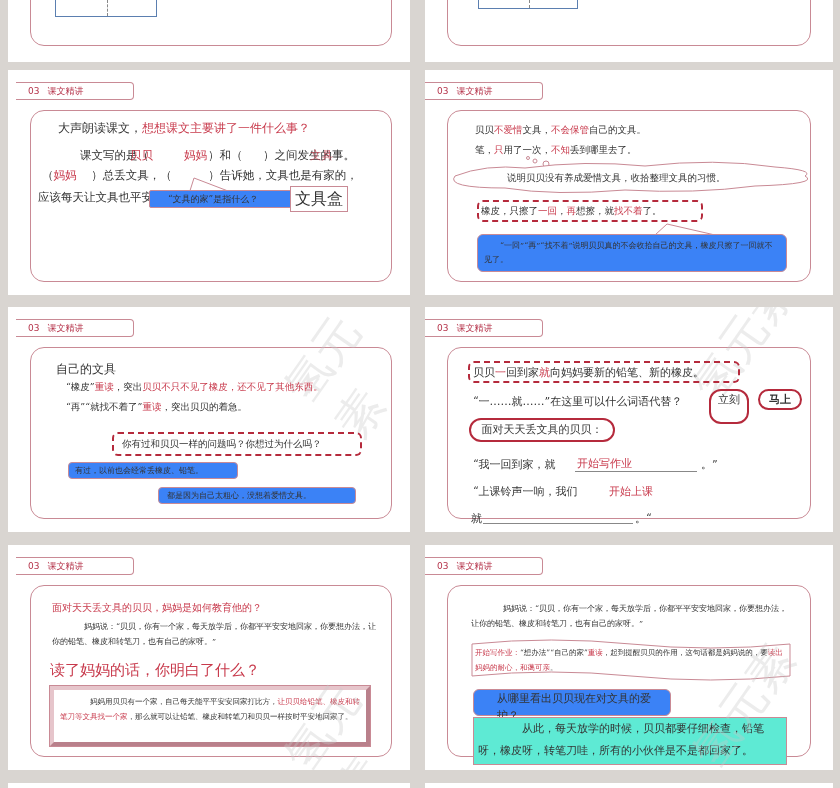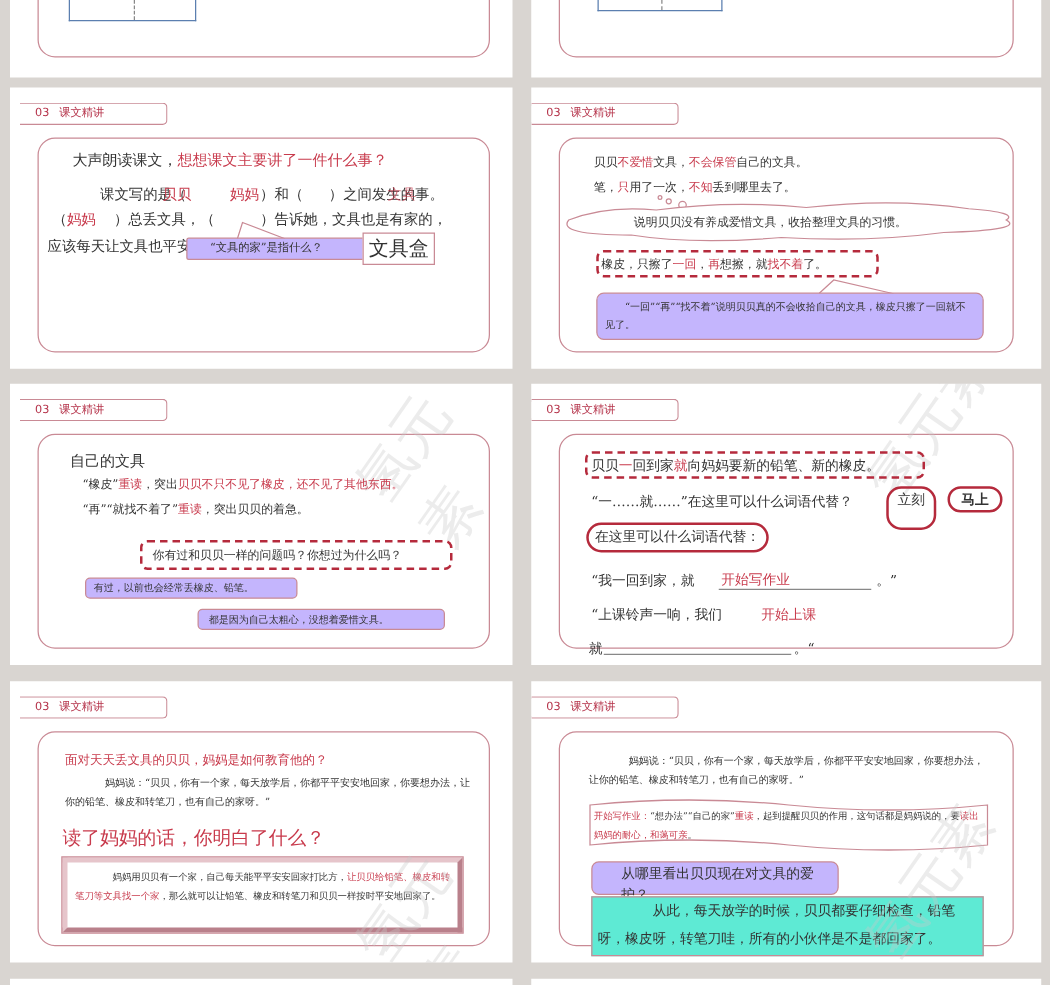--- a/index.html
+++ b/index.html
@@ -6,21 +6,21 @@
   html, body { width: 840px; height: 788px; overflow: hidden; }
   body { background: #d9d5d1; font-family: "DejaVu Serif", "Liberation Serif", serif; color: #333; position: relative; }
   .slide { position: absolute; background: #fff; overflow: hidden; }
   .frame { position: absolute; border: 1px solid #c98a95; border-radius: 14px; }
   .tag { position: absolute; left: 8px; top: 12px; width: 118px; height: 18px; border: 1px solid #c98a95; border-left: none; border-radius: 0 4px 4px 0; font-size: 9px; color: #b5334a; line-height: 17px; padding-left: 12px; font-family: "DejaVu Sans", sans-serif; }
   .tag .num { margin-right: 8px; }
   .red { color: #c83a4c; }
   .t { position: absolute; white-space: nowrap; }
   .blue-box { position: absolute; border: 1.5px solid #5b7fb0; border-top: none; }
   .blue-box .dash { position: absolute; top: 0; bottom: 0; border-left: 1px dashed #888; }
-  .bubble { position: absolute; border: 1px solid #c98a95; border-radius: 4px; background: #c4b5fd; }
+  .bubble { position: absolute; border: 1px solid #c98a95; border-radius: 4px; background: #3b82f6; }
   .dashbox { position: absolute; border: 2.5px dashed #b52a3c; border-radius: 6px; }
   .pill { position: absolute; border: 2px solid #b52a3c; border-radius: 12px; text-align: center; }
   .underline { position: absolute; border-bottom: 1px solid #888; }
   .wm { position: absolute; color: rgba(200,200,200,0.35); font-size: 46px; transform: rotate(-55deg); font-family: "DejaVu Sans", sans-serif; pointer-events: none; }
 </style>
 </head>
 <body>
 
 <div class="slide" style="left:8px;top:0;width:402px;height:62px;">
   <div class="frame" style="left:22px;top:-20px;width:362px;height:66px;"></div>
@@ -91,21 +91,21 @@
 
 <div class="slide" style="left:425px;top:307px;width:408px;height:225px;">
   <div class="tag" style="left:0;"><span class="num">03</span><span>课文精讲</span></div>
   <div class="frame" style="left:22px;top:40px;width:364px;height:172px;"></div>
   <div class="wm" style="left:250px;top:0;">氢元素</div>
   <div class="dashbox" style="left:43px;top:54px;width:272px;height:22px;border-width:2.5px;"></div>
   <div class="t" style="left:48px;top:87px;font-size:11px;">“一……就……”在这里可以什么词语代替？</div>
   <div class="t" style="left:48px;top:58px;font-size:11px;"><span>贝贝</span><span class="red">一</span><span>回到家</span><span class="red">就</span><span>向妈妈要新的铅笔、新的橡皮。</span></div>
   <div class="pill" style="left:284px;top:82px;width:40px;height:35px;font-size:11px;line-height:17px;">立刻</div>
   <div class="pill" style="left:333px;top:82px;width:44px;height:21px;font-size:11px;line-height:17px;font-weight:bold;">马上</div>
-  <div class="pill" style="left:44px;top:111px;width:146px;height:24px;font-size:11px;line-height:20px;">在这里可以什么词语代替：</div>
+  <div class="pill" style="left:44px;top:111px;width:146px;height:24px;font-size:11px;line-height:20px;">面对天天丢文具的贝贝：</div>
   <div class="t" style="left:48px;top:150px;font-size:11px;">“我一回到家，就</div>
   <div class="underline" style="left:150px;top:149px;width:122px;height:16px;"></div>
   <div class="t red" style="left:152px;top:149px;font-size:11px;">开始写作业</div>
   <div class="t" style="left:276px;top:150px;font-size:11px;">。”</div>
   <div class="t" style="left:48px;top:177px;font-size:11px;">“上课铃声一响，我们</div>
   <div class="t red" style="left:184px;top:177px;font-size:11px;">开始上课</div>
   <div class="t" style="left:46px;top:204px;font-size:11px;">就</div>
   <div class="underline" style="left:58px;top:202px;width:150px;height:15px;"></div>
   <div class="t" style="left:210px;top:204px;font-size:11px;">。“</div>
 </div>

